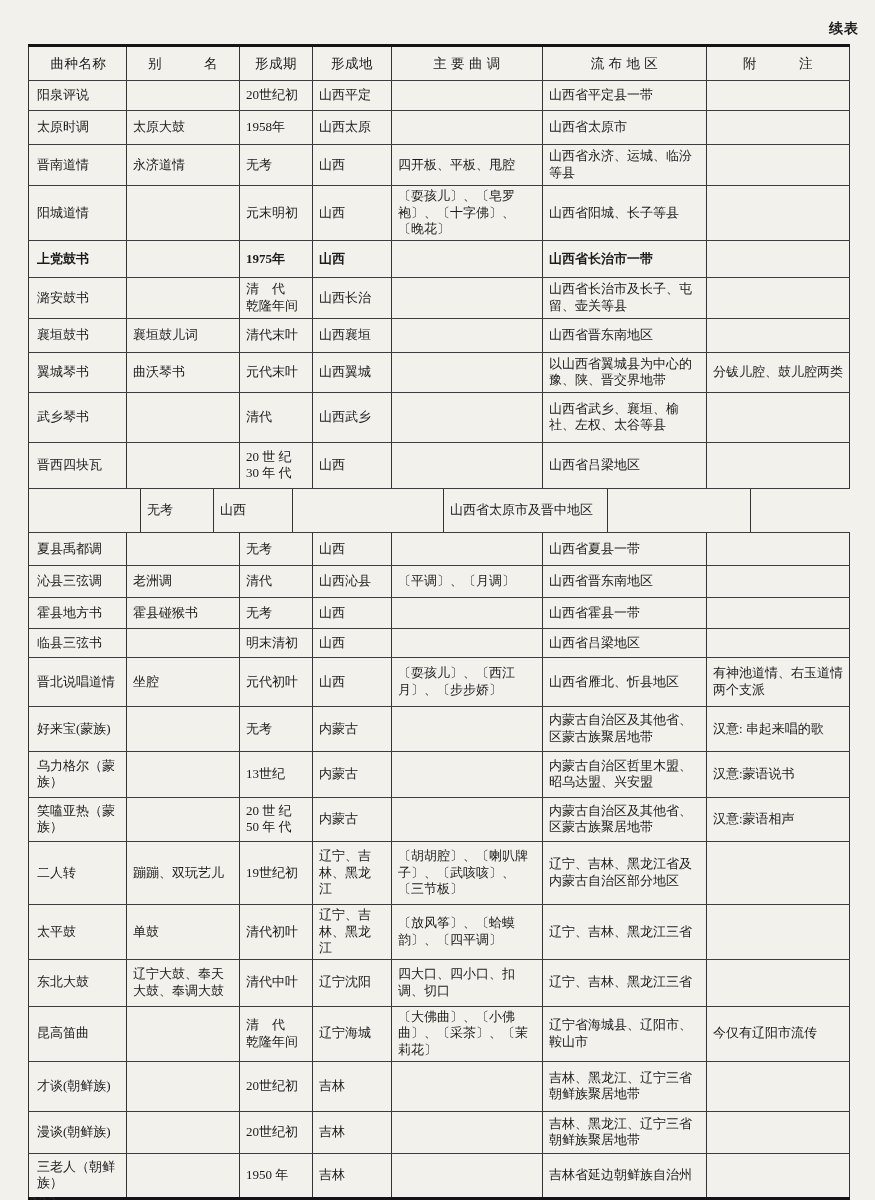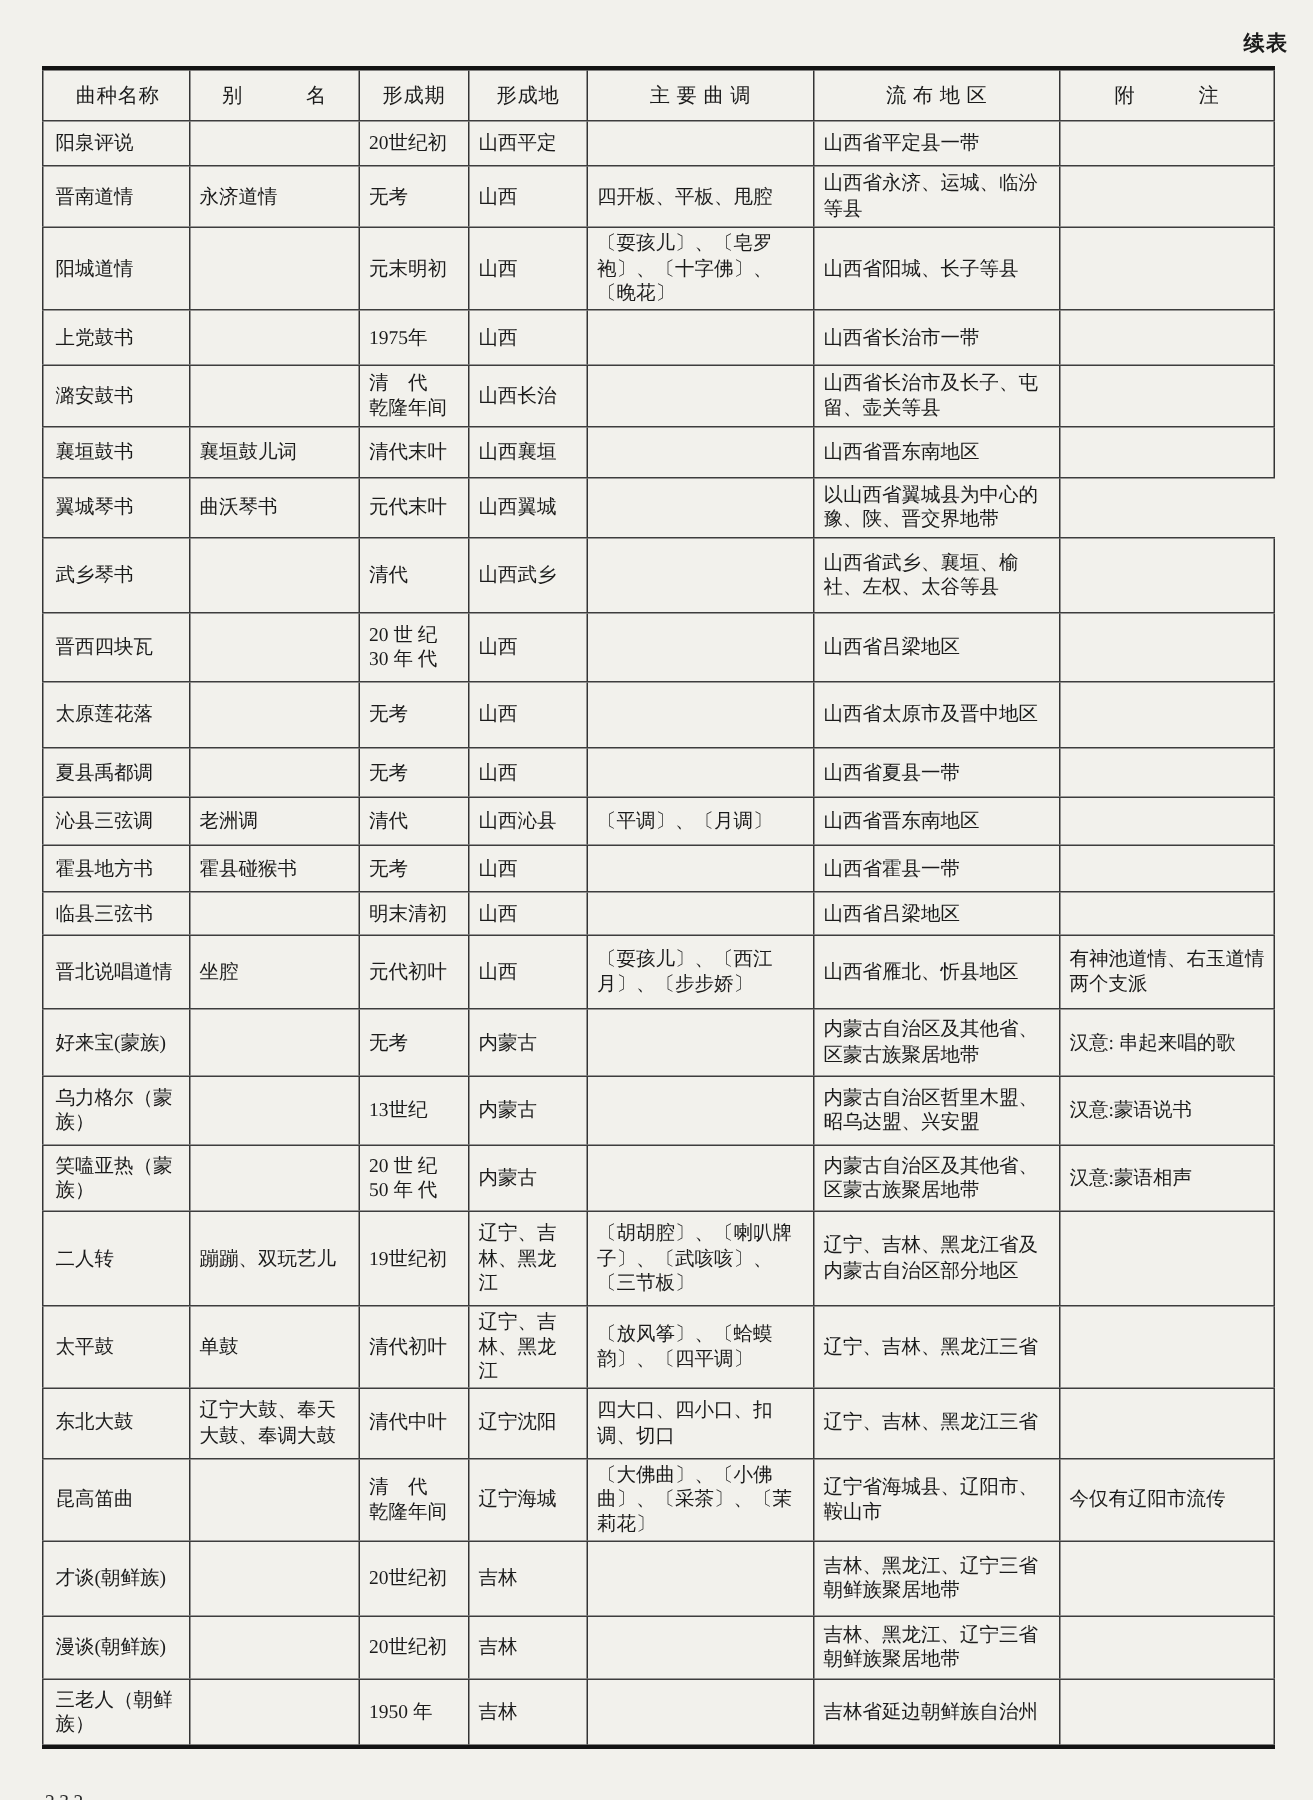--- a/index.html
+++ b/index.html
@@ -73,39 +73,48 @@
     <div id="table-body">
         <div class="trow" style="min-height: 30px;">
     <div class="tcell c0">阳泉评说</div>
     <div class="tcell c1"></div>
     <div class="tcell c2">20世纪初</div>
     <div class="tcell c3">山西平定</div>
     <div class="tcell c4"></div>
     <div class="tcell c5">山西省平定县一带</div>
     <div class="tcell c6"></div>
   </div>
+        <div class="trow" style="min-height: 34px;">
+    <div class="tcell c0">太原时调</div>
+    <div class="tcell c1">太原大鼓</div>
+    <div class="tcell c2">1958年</div>
+    <div class="tcell c3">山西太原</div>
+    <div class="tcell c4"></div>
+    <div class="tcell c5">山西省太原市</div>
+    <div class="tcell c6"></div>
+  </div>
         <div class="trow" style="min-height: 41px;">
     <div class="tcell c0">晋南道情</div>
     <div class="tcell c1">永济道情</div>
     <div class="tcell c2">无考</div>
     <div class="tcell c3">山西</div>
     <div class="tcell c4">四开板、平板、甩腔</div>
     <div class="tcell c5">山西省永济、运城、临汾等县</div>
     <div class="tcell c6"></div>
   </div>
         <div class="trow" style="min-height: 47px;">
     <div class="tcell c0">阳城道情</div>
     <div class="tcell c1"></div>
     <div class="tcell c2">元末明初</div>
     <div class="tcell c3">山西</div>
     <div class="tcell c4">〔耍孩儿〕、〔皂罗袍〕、〔十字佛〕、〔晚花〕</div>
     <div class="tcell c5">山西省阳城、长子等县</div>
     <div class="tcell c6"></div>
   </div>
-        <div class="trow" style="min-height: 37px;">
+        <div class="trow" style="min-height: 37px; font-weight: bold;">
     <div class="tcell c0">上党鼓书</div>
     <div class="tcell c1"></div>
     <div class="tcell c2">1975年</div>
     <div class="tcell c3">山西</div>
     <div class="tcell c4"></div>
     <div class="tcell c5">山西省长治市一带</div>
     <div class="tcell c6"></div>
   </div>
         <div class="trow" style="min-height: 41px;">
     <div class="tcell c0">潞安鼓书</div>
@@ -126,20 +135,21 @@
     <div class="tcell c5">山西省晋东南地区</div>
     <div class="tcell c6"></div>
   </div>
         <div class="trow" style="min-height: 40px;">
     <div class="tcell c0">翼城琴书</div>
     <div class="tcell c1">曲沃琴书</div>
     <div class="tcell c2">元代末叶</div>
     <div class="tcell c3">山西翼城</div>
     <div class="tcell c4"></div>
     <div class="tcell c5">以山西省翼城县为中心的豫、陕、晋交界地带</div>
+    <div class="tcell c6">分钹儿腔、鼓儿腔两类</div>
   </div>
         <div class="trow" style="min-height: 50px;">
     <div class="tcell c0">武乡琴书</div>
     <div class="tcell c1"></div>
     <div class="tcell c2">清代</div>
     <div class="tcell c3">山西武乡</div>
     <div class="tcell c4"></div>
     <div class="tcell c5">山西省武乡、襄垣、榆社、左权、太谷等县</div>
     <div class="tcell c6"></div>
   </div>
@@ -147,21 +157,20 @@
     <div class="tcell c0">晋西四块瓦</div>
     <div class="tcell c1"></div>
     <div class="tcell c2">20 世 纪
 30 年 代</div>
     <div class="tcell c3">山西</div>
     <div class="tcell c4"></div>
     <div class="tcell c5">山西省吕梁地区</div>
     <div class="tcell c6"></div>
   </div>
         <div class="trow" style="min-height: 44px;">
-    <div class="tcell c0">太原莲花落</div>
     <div class="tcell c1"></div>
     <div class="tcell c2">无考</div>
     <div class="tcell c3">山西</div>
     <div class="tcell c4"></div>
     <div class="tcell c5">山西省太原市及晋中地区</div>
     <div class="tcell c6"></div>
   </div>
         <div class="trow" style="min-height: 33px;">
     <div class="tcell c0">夏县禹都调</div>
     <div class="tcell c1"></div>

